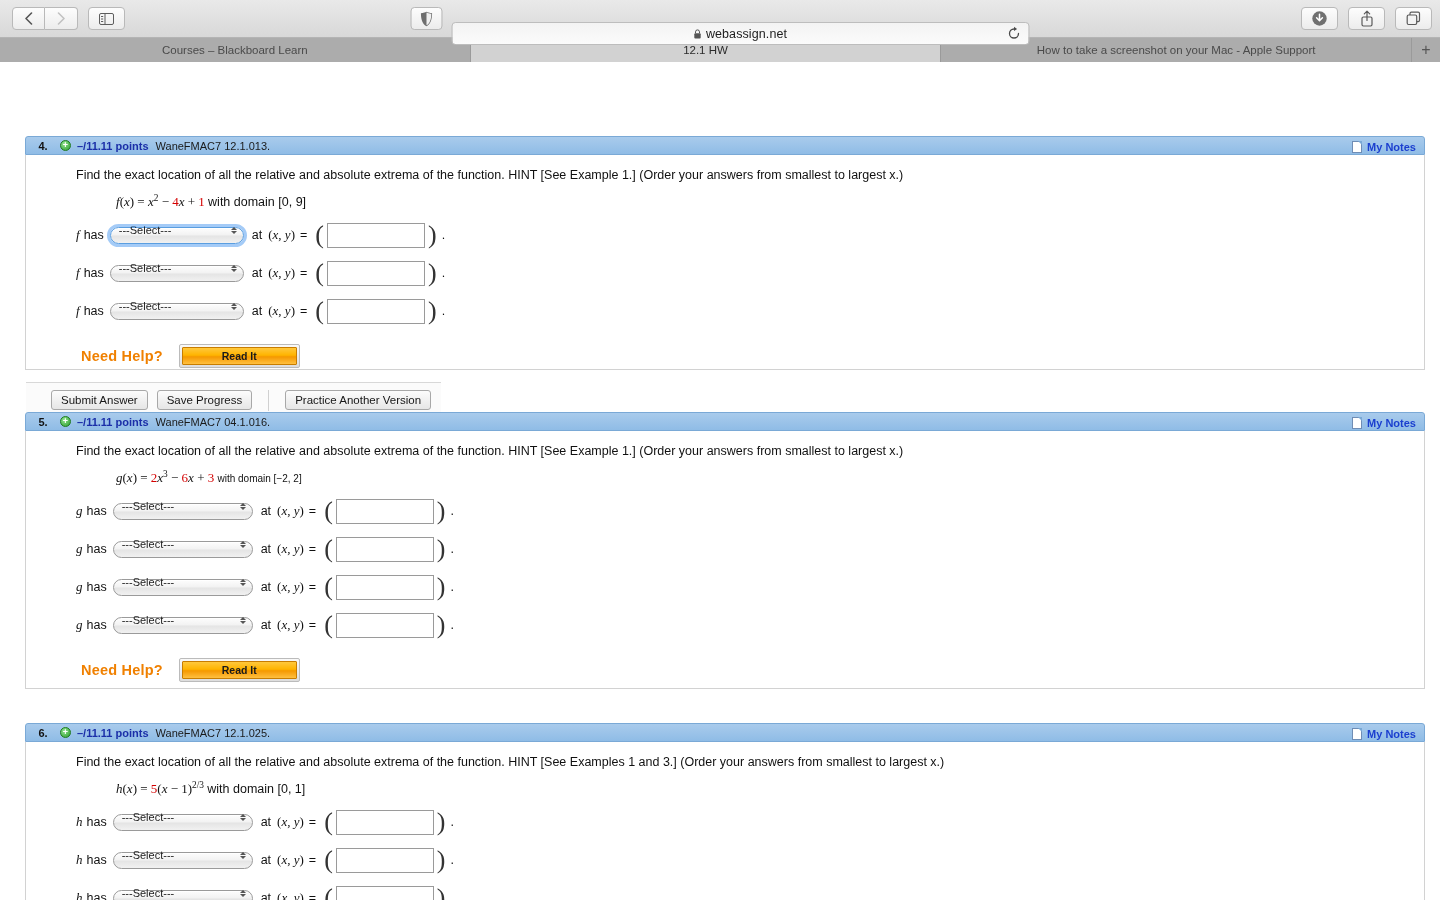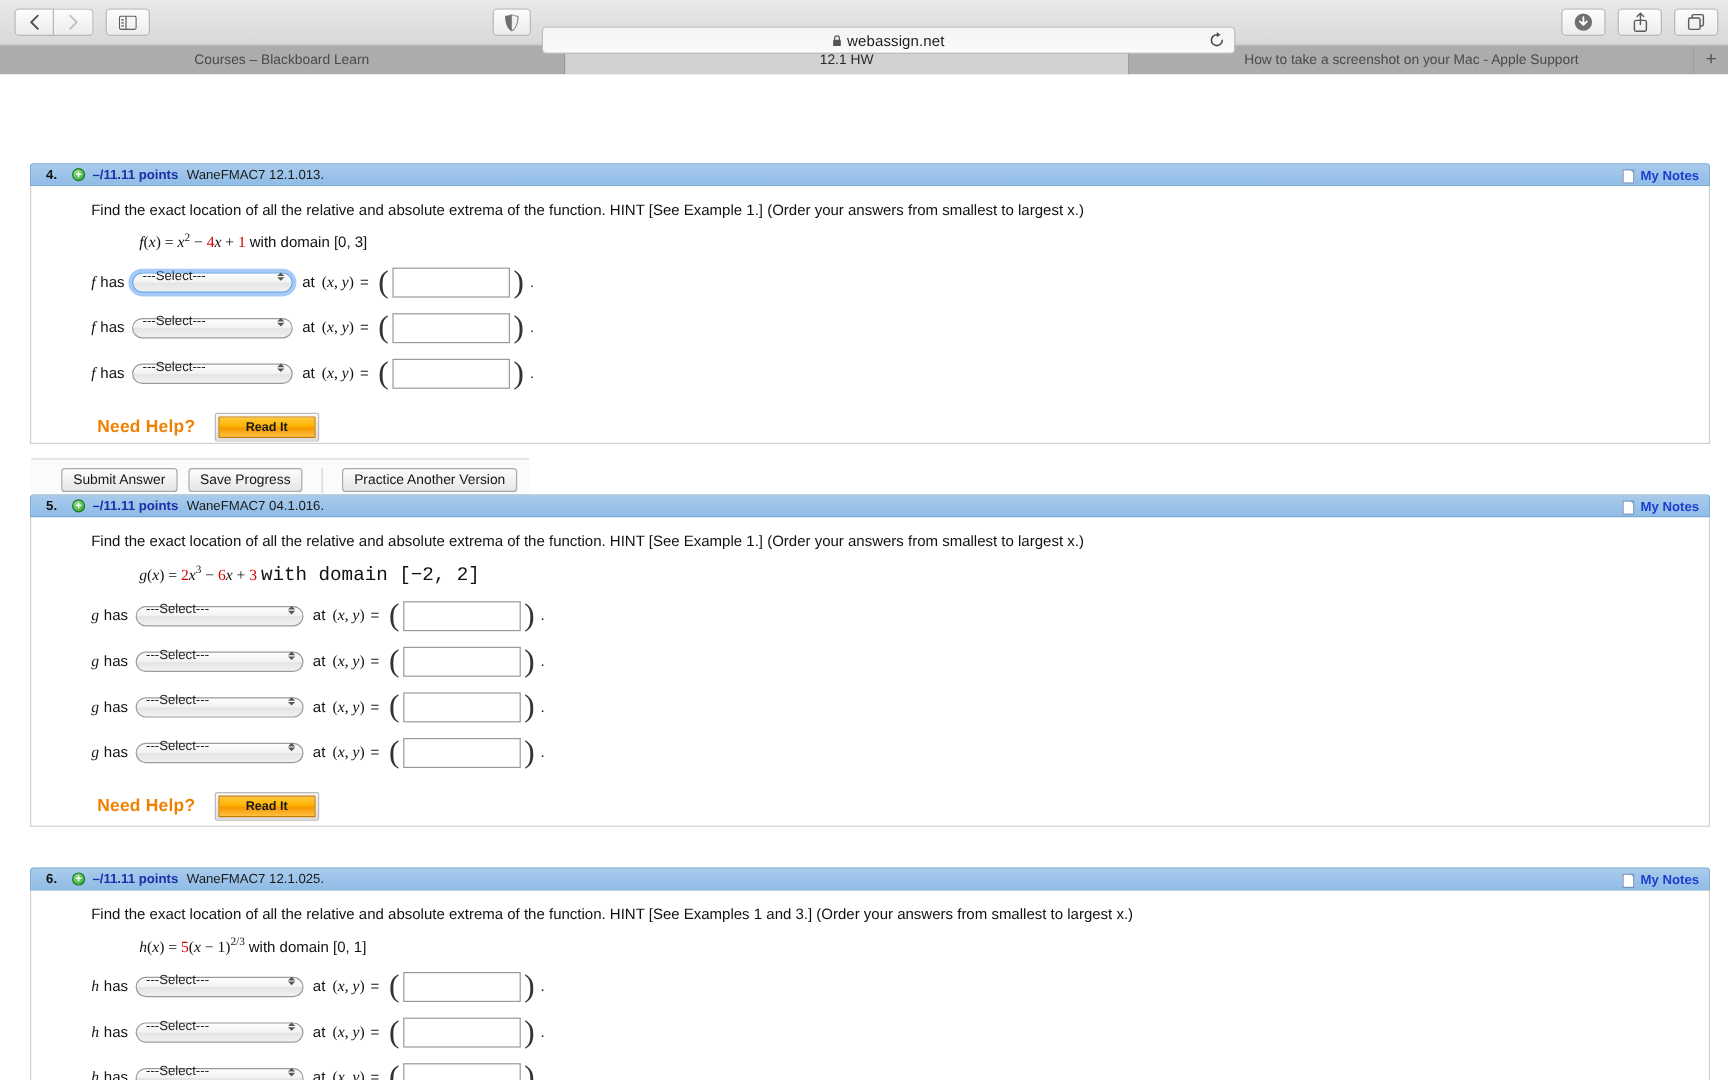--- a/index.html
+++ b/index.html
@@ -192,21 +192,21 @@
     margin-left: 16px;
     background: linear-gradient(to bottom,#f9f9f9,#dddddd);
     border: 1px solid #bbb;
     padding: 2px;
     border-radius: 2px;
   }
   .readit {
     background: linear-gradient(to bottom, #ffc83c 0%, #ffb400 45%, #f59800 55%, #ffc040 100%);
     border: 1px solid #c87d00;
     color: #1a1a1a; font-weight: bold; font-size: 10.5px;
-    padding: 2px 22px; border-radius: 1px;
+    padding: 2px 39px; border-radius: 1px;
     cursor: pointer; display: block;
   }
 
   .actionbar {
     margin-top: 14px;
     border-top: 1px solid #d8d8d8;
     background: #fbfbfb;
     display: inline-flex; align-items: center;
     padding: 7px 10px 7px 0;
     gap: 9px;
@@ -317,21 +317,21 @@
       <span class="qcode">WaneFMAC7 12.1.013.</span>
       <span class="mynotes">
         <span class="note-icon"></span>
         <span class="mynotes-label">My Notes</span>
       </span>
     </div>
     <div class="qbody" style="height:215px;">
       <div class="qtext">Find the exact location of all the relative and absolute extrema of the function. HINT [See Example 1.] (Order your answers from smallest to largest x.)</div>
       <div class="formula math">
         <span class="it">f</span>(<span class="it">x</span>) = <span class="it">x</span><sup>2</sup> − <span class="red">4</span><span class="it">x</span> + <span class="red">1</span>
-        <span style="font-family:'Liberation Sans',sans-serif;font-size:12.5px;"> with domain [0, 3]</span>
+        <span style="font-family:'Liberation Sans',sans-serif;font-size:12.5px;"> with domain [0, 9]</span>
       </div>
       <div id="rows0">
           <div class="ansrow">
             <span class="varlabel">f</span>
             <span class="haslabel">has</span>
             <span class="sel focused" style="width:134px">
               <span class="sel-text">---Select---</span>
               <span class="sel-arrows">
                 <i class="up"></i>
                 <i class="down"></i>
@@ -405,21 +405,21 @@
       <span class="qcode">WaneFMAC7 04.1.016.</span>
       <span class="mynotes">
         <span class="note-icon"></span>
         <span class="mynotes-label">My Notes</span>
       </span>
     </div>
     <div class="qbody" style="height:258px;">
       <div class="qtext">Find the exact location of all the relative and absolute extrema of the function. HINT [See Example 1.] (Order your answers from smallest to largest x.)</div>
       <div class="formula math">
         <span class="it">g</span>(<span class="it">x</span>) = <span class="red">2</span><span class="it">x</span><sup>3</sup> − <span class="red">6</span><span class="it">x</span> + <span class="red">3</span>
-        <span style="font-family:Liberation Mono, monospace;font-size:16px;"> with domain [−2, 2]</span>
+        <span style="font-family:Liberation Sans, sans-serif;font-size:10px;"> with domain [−2, 2]</span>
       </div>
       <div id="rows1">
           <div class="ansrow">
             <span class="varlabel">g</span>
             <span class="haslabel">has</span>
             <span class="sel" style="width:140px">
               <span class="sel-text">---Select---</span>
               <span class="sel-arrows">
                 <i class="up"></i>
                 <i class="down"></i>

